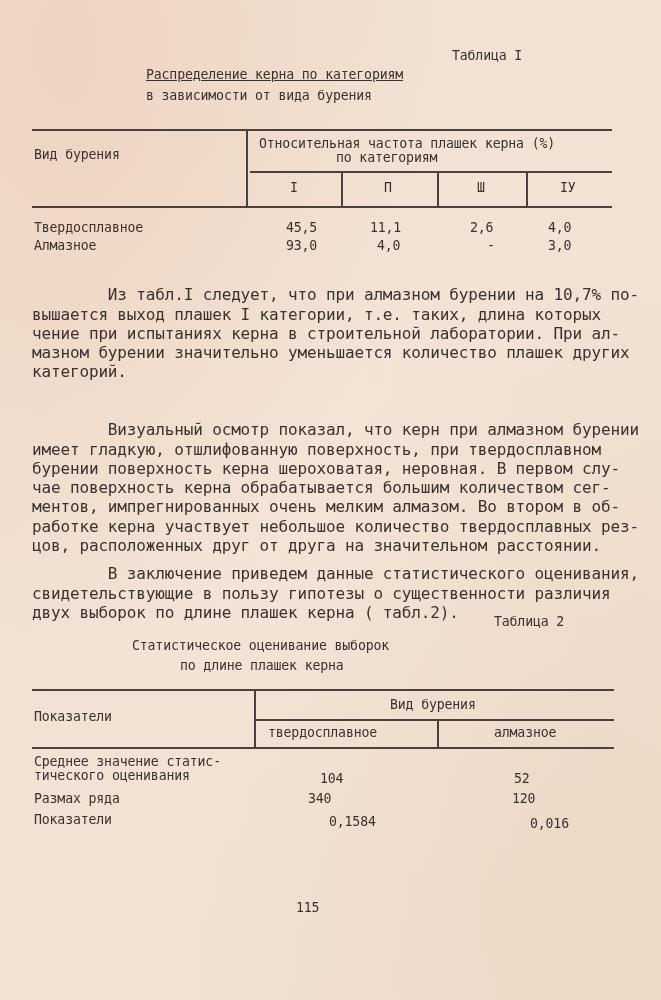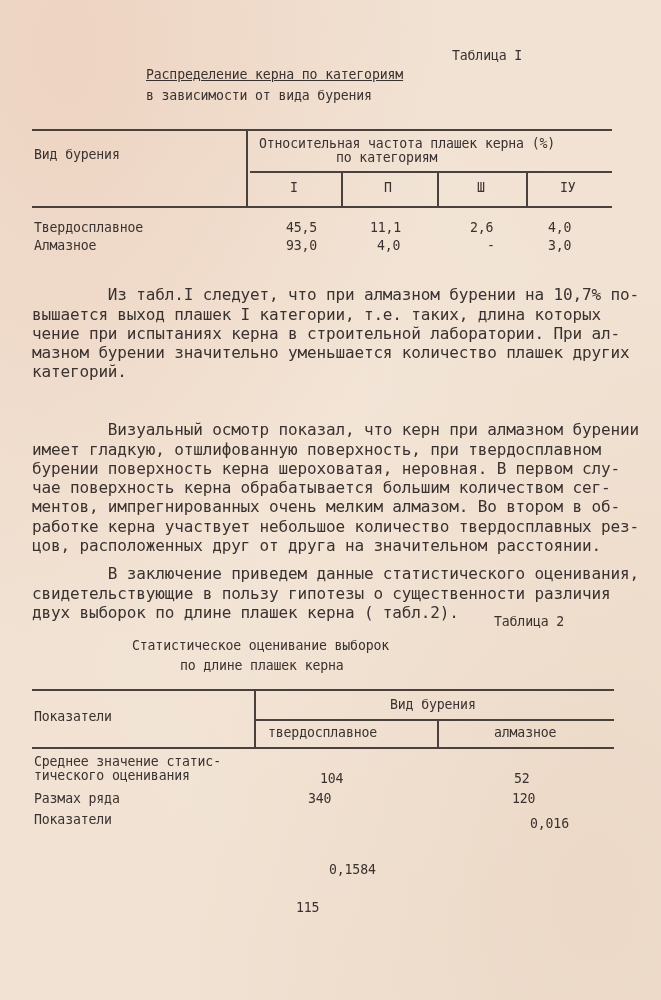--- a/index.html
+++ b/index.html
@@ -96,18 +96,18 @@
     <div class="abs t" style="left:320px; top:771px;">104</div>
     <div class="abs t" style="left:514px; top:771px;">52</div>
   </div>
   <div>
     <div class="abs t" style="left:34px; top:791px;">Размах ряда</div>
     <div class="abs t" style="left:308px; top:791px;">340</div>
     <div class="abs t" style="left:512px; top:791px;">120</div>
   </div>
   <div>
     <div class="abs t" style="left:34px; top:812px;">Показатели</div>
-    <div class="abs t" style="left:329px; top:814px;margin-top:48px;">0,1584</div>
+    <div class="abs t" style="left:329px; top:814px;">0,1584</div>
     <div class="abs t" style="left:530px; top:816px;">0,016</div>
   </div>
 </div>
 
 <div class="abs t" style="left:296px; top:900px;">115</div>
 
 </body></html>

